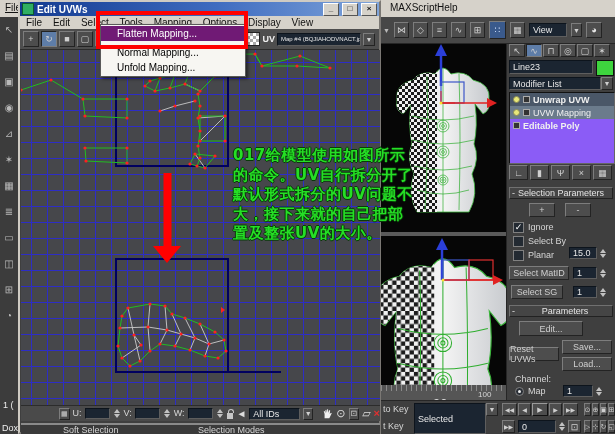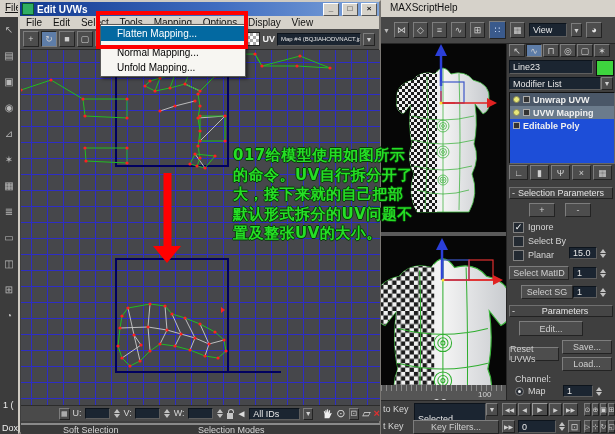--- a/index.html
+++ b/index.html
@@ -27,21 +27,21 @@
   .lbl{color:#d6d6d6;font-size:9px;line-height:1}
   .uvcanvas{background-color:#46474b;
     background-image:linear-gradient(#2d2dc6 1px,transparent 1px),linear-gradient(90deg,#2d2dc6 1px,transparent 1px);
     background-size:16px 16px;background-position:-6px -4px}
   .titlebar{background:linear-gradient(90deg,#12398f,#3f6cc0 55%,#7fa4da);color:#fff;font-weight:bold;font-size:10px;
             display:flex;align-items:center}
   .winbtn{width:14px;height:11px;background:#d6d2ca;border:1px solid;border-color:#fff #555 #555 #fff;
           color:#111;font-size:8px;line-height:9px;text-align:center;font-weight:bold}
   .ddmenu{background:#f7f6f2;border:1px solid #5a5a5a;box-shadow:2px 2px 3px rgba(0,0,0,.5);font-size:10px;color:#000}
   .dditem{height:15px;display:flex;align-items:center;padding-left:16px;white-space:nowrap}
-  .dditem.sel{background:#0369a1;color:#fff}
+  .dditem.sel{background:#701a75;color:#fff}
   .redbox{border:4px solid #ff0000;box-sizing:border-box;pointer-events:none}
   .anno{color:#25df25;font-weight:bold;font-size:15px;line-height:19.5px;white-space:nowrap;
         letter-spacing:.5px;font-family:"DejaVu Sans","Liberation Sans",sans-serif;
         text-shadow:1px 0 #0a3a0a,-1px 0 #0a3a0a,0 1px #0a3a0a,0 -1px #0a3a0a}
   .checker{background-image:linear-gradient(45deg,#aaa 25%,transparent 25%,transparent 75%,#aaa 75%),
            linear-gradient(45deg,#aaa 25%,transparent 25%,transparent 75%,#aaa 75%);
            background-size:6px 6px;background-position:0 0,3px 3px;background-color:#fff}
   .stackrow{height:13px;display:flex;align-items:center;gap:3px;font-size:9px;color:#f0f0f0;padding-left:3px}
   .bulb{width:7px;height:7px;border-radius:50%;background:#e8e87a;border:1px solid #8a8a55;box-sizing:border-box}
   .modbox{width:7px;height:7px;border:1px solid #aaa;background:#333;box-sizing:border-box}
@@ -177,30 +177,30 @@
   <div class="ab fld" style="left:2px;top:16px;width:84px;height:14px">
       <span>Line23</span>
     </div>
   <div class="ab" style="left:89px;top:16px;width:16px;height:14px;background:#3ed43e;border:1px solid #111"></div>
 
   <div class="ab fld" style="left:2px;top:33px;width:92px;height:13px">
       <span>Modifier List</span>
     </div>
   <span class="ab tbtn" style="left:94px;top:33px;width:12px;height:13px;font-size:7px">▼</span>
 
-  <div class="ab" style="left:2px;top:48px;width:104px;height:70px;background:#1d4ed8;border:1px solid;border-color:#111 #666 #666 #111">
+  <div class="ab" style="left:2px;top:48px;width:104px;height:70px;background:#8b5cf6;border:1px solid;border-color:#111 #666 #666 #111">
     <div class="stackrow" style="background:#4a5768">
       <span class="bulb"></span>
       <span class="modbox"></span>
       <span style="font-weight:bold">Unwrap UVW</span>
     </div>
     <div class="stackrow" style="background:#6b7b8c">
       <span class="bulb"></span>
       <span class="modbox"></span>
-      <span style="font-weight:bold">UVW Mapping</span>
+      <span style="font-weight:normal">UVW Mapping</span>
     </div>
     <div class="stackrow">
       <span class="modbox"></span>
       <span style="font-weight:bold">Editable Poly</span>
     </div>
   </div>
 
   <div class="ab row" style="left:2px;top:121px;gap:2px">
     <span class="tbtn" style="width:19px;height:15px">∟</span>
     <span class="tbtn" style="width:19px;height:15px">▮</span>
@@ -235,21 +235,21 @@
       <i class="dn"></i>
     </span>
   <span class="ab tbtn" style="left:2px;top:222px;width:60px;height:14px">Select MatID</span>
   <div class="ab fld" style="left:66px;top:223px;width:24px;height:12px">
       <span>1</span>
     </div>
   <span class="ab spin" style="left:91px;top:223px;height:12px">
       <i class="up"></i>
       <i class="dn"></i>
     </span>
-  <span class="ab tbtn" style="left:14px;top:241px;width:52px;height:14px">Select SG</span>
+  <span class="ab tbtn" style="left:4px;top:241px;width:52px;height:14px">Select SG</span>
   <div class="ab fld" style="left:66px;top:242px;width:24px;height:12px">
       <span>1</span>
     </div>
   <span class="ab spin" style="left:91px;top:242px;height:12px">
       <i class="up"></i>
       <i class="dn"></i>
     </span>
 
   <div class="ab rhdr" style="left:2px;top:261px;width:104px;height:12px;gap:3px;padding-left:2px">
     <span>-</span>
@@ -277,21 +277,20 @@
   </div>
 </div>
 
 <div class="ab" style="left:381px;top:400px;width:234px;height:34px;background:#3f3f3f;border-top:1px solid #262626;box-sizing:border-box">
   <span class="ab lbl" style="left:2px;top:4px">to Key</span>
   <div class="ab fld" style="left:33px;top:2px;width:72px;height:31px">
       <span>Selected</span>
     </div>
   <span class="ab tbtn" style="left:105px;top:2px;width:12px;height:13px;font-size:7px">▼</span>
   <span class="ab lbl" style="left:2px;top:21px">t Key</span>
-  <span class="ab tbtn" style="left:32px;top:19px;width:86px;height:14px">Key Filters...</span>
 
   <div class="ab row" style="left:121px;top:2px;gap:1px">
     <span class="tbtn" style="width:15px;height:13px;font-size:6px">◀◀</span>
     <span class="tbtn" style="width:13px;height:13px;font-size:6px">◀</span>
     <span class="tbtn" style="width:16px;height:13px;font-size:7px;border-color:#9a9a9a #111 #111 #9a9a9a">▶</span>
     <span class="tbtn" style="width:13px;height:13px;font-size:6px">▶</span>
     <span class="tbtn" style="width:15px;height:13px;font-size:6px">▶▶</span>
   </div>
   <span class="ab tbtn" style="left:121px;top:19px;width:13px;height:13px;font-size:6px">▶▶</span>
   <div class="ab fld" style="left:137px;top:19px;width:38px;height:13px">
@@ -533,16 +532,16 @@
 
   <div class="ab" style="left:1px;top:421px;width:359px;height:11px;background:#3a3a3a;border-top:2px outset #8a8a8a;box-sizing:border-box">
     <span class="ab lbl" style="left:42px;top:1px">Soft Selection</span>
     <span class="ab lbl" style="left:177px;top:1px">Selection Modes</span>
   </div>
 </div>
 
 <div class="ab anno" style="left:233px;top:146px;z-index:60">
   <div>017给模型使用如图所示</div>
   <div>的命令。UV自行拆分开了</div>
+  <div>默认形式拆分的UV问题不</div>
   <div>大，接下来就的自己把部</div>
-  <div>默认形式拆分的UV问题不</div>
   <div>置及整张UV的大小。</div>
 </div>
 
 </body></html>

